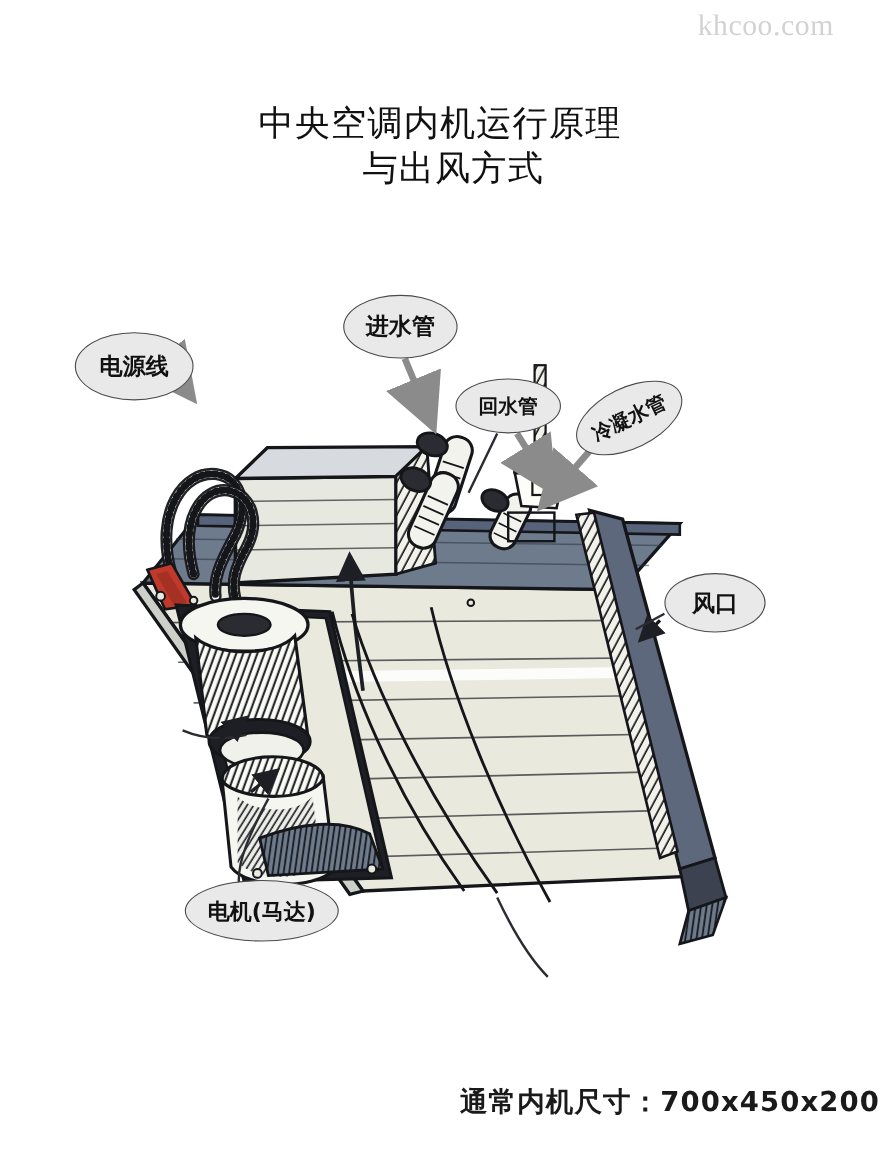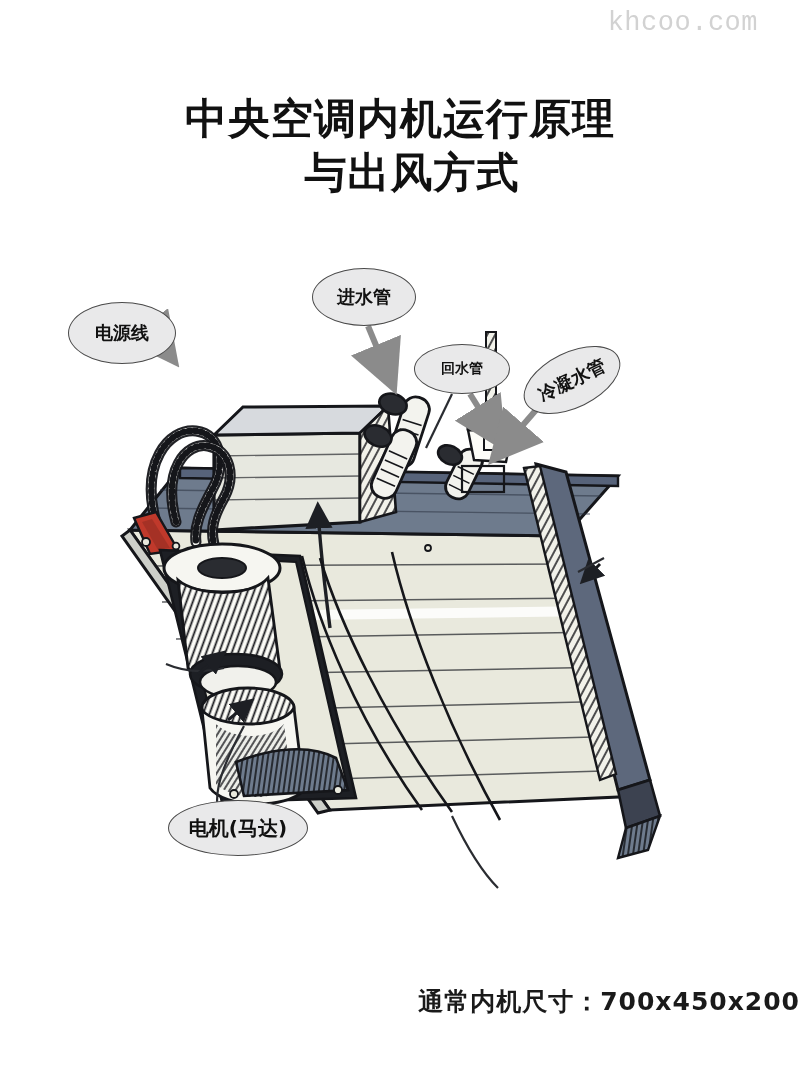--- a/index.html
+++ b/index.html
@@ -8,29 +8,29 @@
     background:#ffffff;
     font-family:"Liberation Sans","DejaVu Sans",sans-serif;
     overflow:hidden;position:relative;
   }
   #page{position:absolute;inset:0;}
 
   
   .watermark{
     position:absolute;top:8px;right:42px;
     font-size:27px;color:#d2d2d2;letter-spacing:.5px;
-    font-family:Liberation Mono, monospace;
+    font-family:Liberation Serif, serif;
     user-select:none;
   }
 
   
   .title{
     position:absolute;left:0;right:0;top:92px;
     text-align:center;color:#111;
-    font-size:42px;font-weight:bold;line-height:1.28;
+    font-size:32px;font-weight:normal;line-height:1.28;
     letter-spacing:1px;
     font-family:"DejaVu Sans","Liberation Sans",sans-serif;
   }
   .title .l2{display:block;padding-left:24px;}
 
   
   .caption{
     position:absolute;left:0;right:0;top:985px;
     text-align:right;color:#1a1a1a;
     font-size:25px;font-weight:bold;letter-spacing:1px;
@@ -42,28 +42,28 @@
   #stage svg{display:block;width:800px;height:720px;}
 
   
   .callout{
     position:absolute;
     display:flex;align-items:center;justify-content:center;
     background:#e9e9ea;
     border:1.6px solid #4a4a4a;
     border-radius:50%;
     color:#111;
-    font-size:18px;font-weight:bold;
+    font-size:21px;font-weight:bold;
     white-space:nowrap;
     font-family:"DejaVu Sans","Liberation Sans",sans-serif;
     box-sizing:border-box;
   }
   .callout.c-power   {left:68px; top:302px; width:108px;height:62px;}
   .callout.c-inlet   {left:312px;top:268px; width:104px;height:58px;}
-  .callout.c-return  {left:414px;top:344px; width:96px; height:50px; font-size:14px;}
+  .callout.c-return  {left:414px;top:344px; width:96px; height:50px; font-size:18px;}
   .callout.c-drain   {left:520px;top:352px; width:104px;height:56px; font-size:18px;
                       transform:rotate(-26deg);}
   .callout.c-vent    {left:604px;top:521px; width:92px; height:54px;}
   .callout.c-wheel   {left:139px;top:663px; width:86px; height:52px;}
   .callout.c-motor   {left:168px;top:800px; width:140px;height:56px; font-size:20px;justify-content:center;}
   .callout.c-access  {left:430px;top:884px; width:136px;height:56px; font-size:20px;}
 </style>
 </head>
 <body>
 
@@ -269,18 +269,21 @@
   </div>
   <div class="callout c-inlet">
     <span>进水管</span>
   </div>
   <div class="callout c-return">
     <span>回水管</span>
   </div>
   <div class="callout c-drain">
     <span>冷凝水管</span>
   </div>
+  <div class="callout c-vent">
+    <span>风口</span>
+  </div>
   <div class="callout c-motor">
     <span>电机(马达)</span>
   </div>
 
   <div class="caption">通常内机尺寸：700x450x200</div>
 </div>
 
 </body></html>

